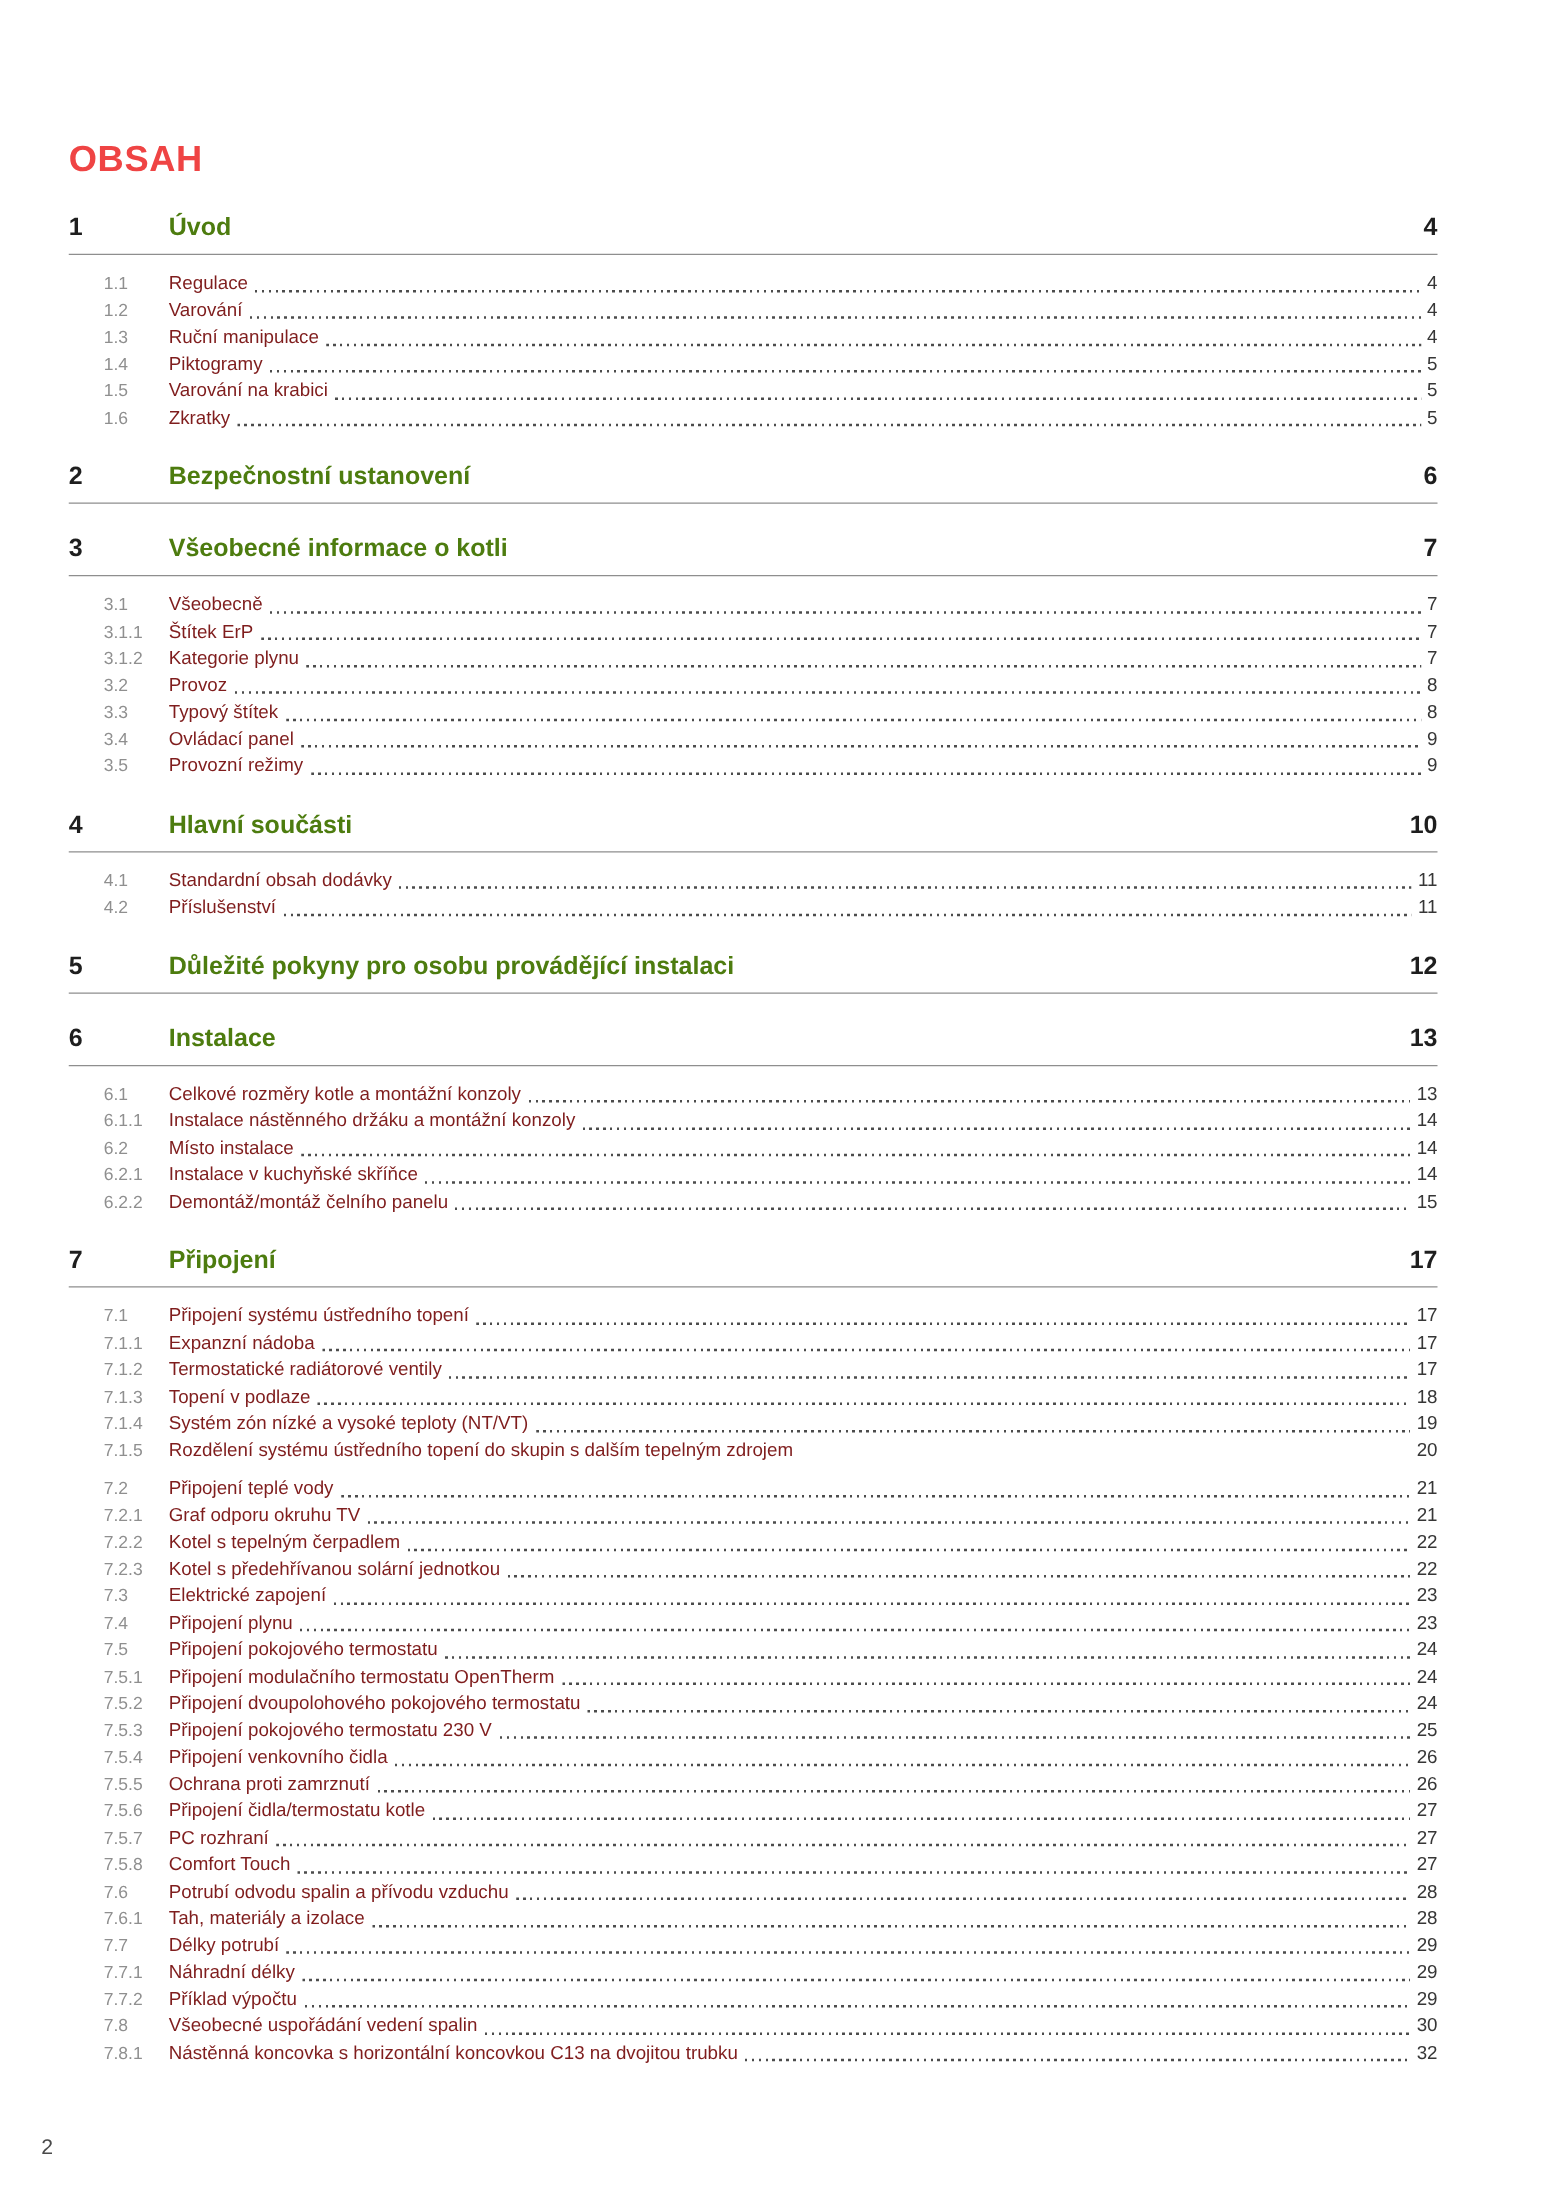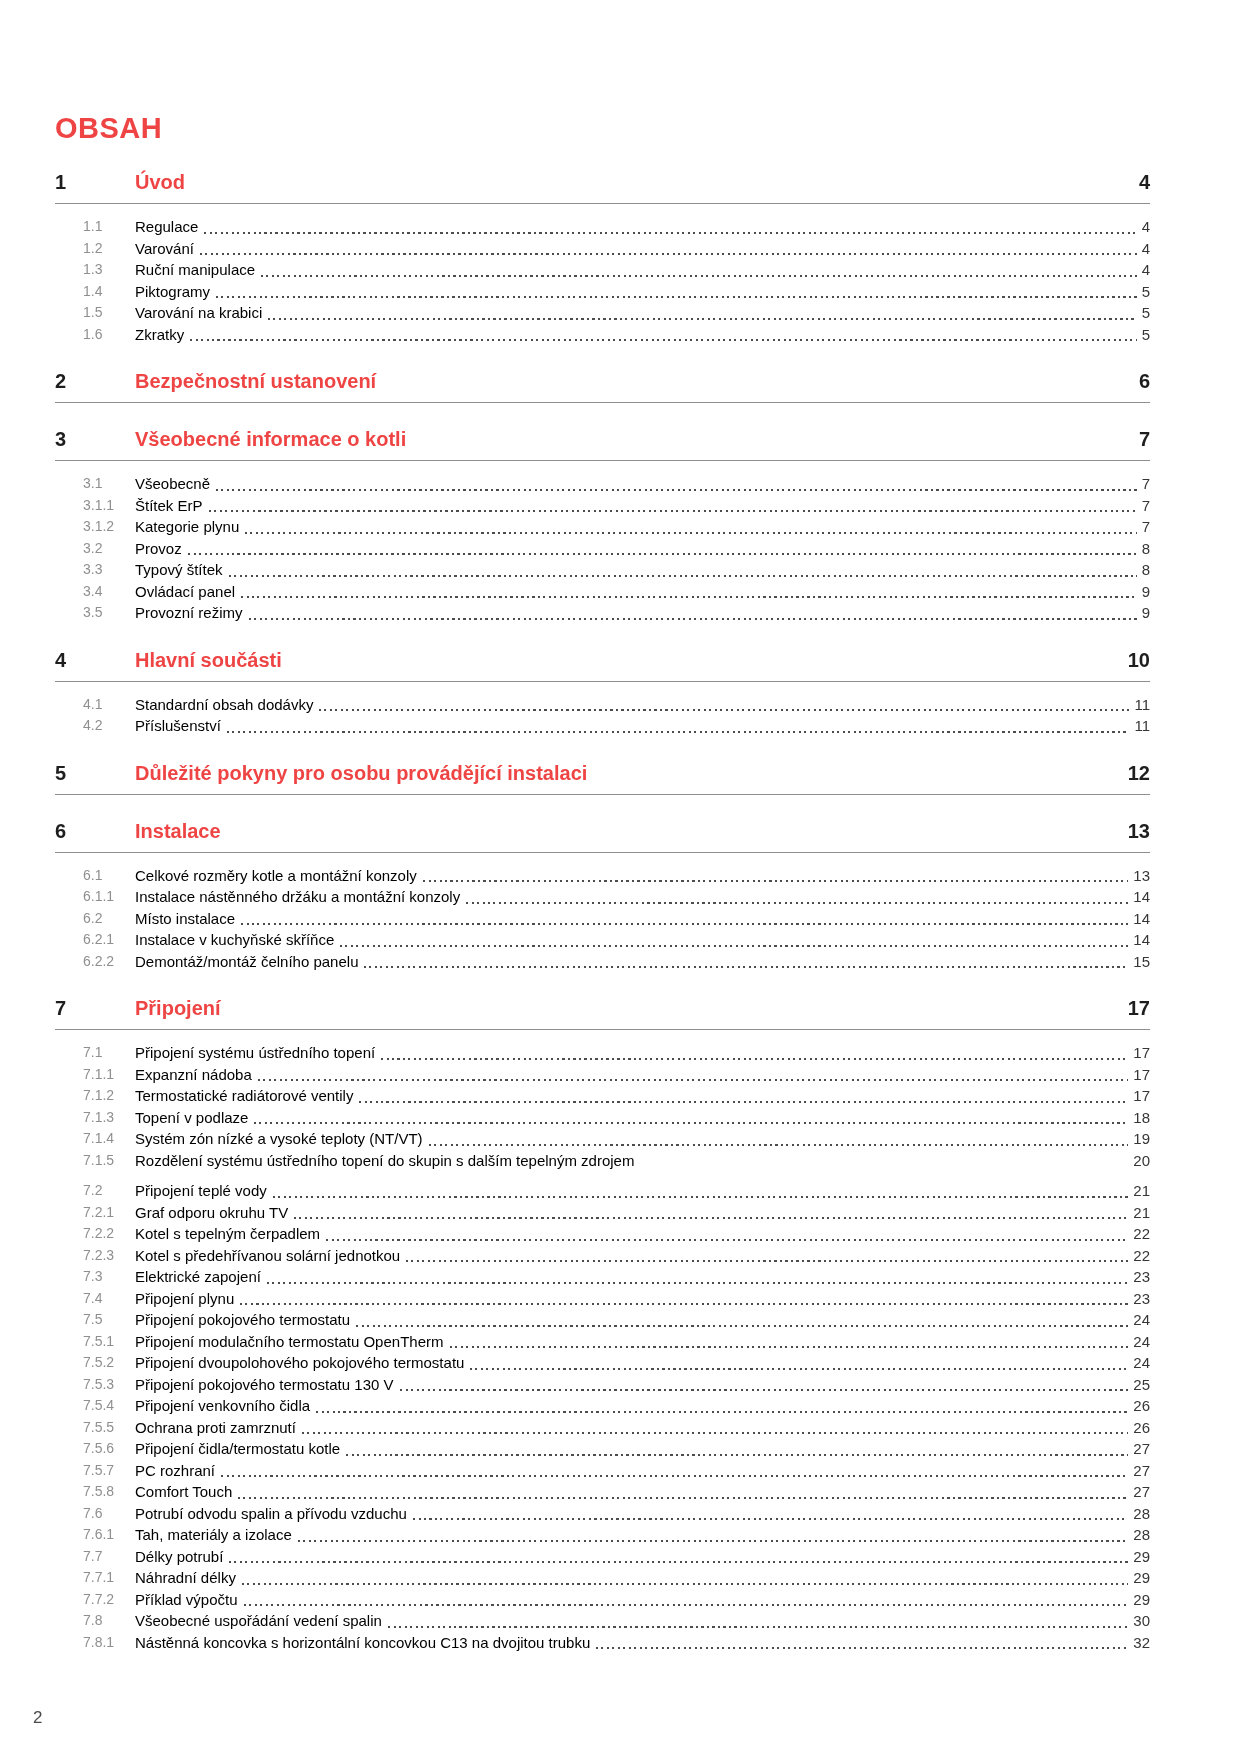--- a/index.html
+++ b/index.html
@@ -38,21 +38,21 @@
     flex: none;
     width: 80px;
     font-size: 20px;
     font-weight: bold;
     color: #1e1e1e;
   }
   .sec-title {
     flex: 1;
     font-size: 20px;
     font-weight: bold;
-    color: #ef4444;
+    color: #4d7c0f;
     white-space: nowrap;
     overflow: hidden;
   }
   .sec-page {
     flex: none;
     font-size: 20px;
     font-weight: bold;
     color: #1e1e1e;
     padding-left: 12px;
   }
@@ -64,21 +64,21 @@
     font-size: 15px;
   }
   .item-num {
     flex: none;
     width: 52px;
     font-size: 14px;
     color: #8f8f8f;
   }
   .item-title {
     flex: none;
-    color: #000000;
+    color: #7f1d1d;
     white-space: nowrap;
   }
   .leader {
     flex: 1;
     min-width: 8px;
     height: 2px;
     align-self: flex-end;
     margin: 0 5px 4px 6px;
     background-image: repeating-linear-gradient(to right, #4c4c4c 0 2px, transparent 2px 5.5px);
   }
@@ -405,21 +405,21 @@
 
   <div class="item-row">
     <span class="item-num">7.5.2</span>
     <span class="item-title">Připojení dvoupolohového pokojového termostatu</span>
     <span class="leader"></span>
     <span class="item-page">24</span>
   </div>
 
   <div class="item-row">
     <span class="item-num">7.5.3</span>
-    <span class="item-title">Připojení pokojového termostatu 130 V</span>
+    <span class="item-title">Připojení pokojového termostatu 230 V</span>
     <span class="leader"></span>
     <span class="item-page">25</span>
   </div>
 
   <div class="item-row">
     <span class="item-num">7.5.4</span>
     <span class="item-title">Připojení venkovního čidla</span>
     <span class="leader"></span>
     <span class="item-page">26</span>
   </div>

